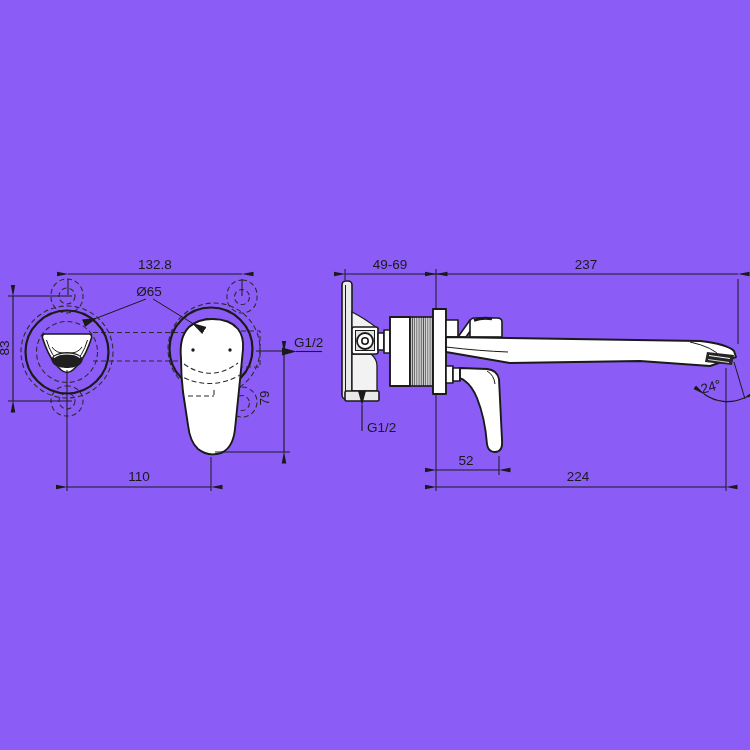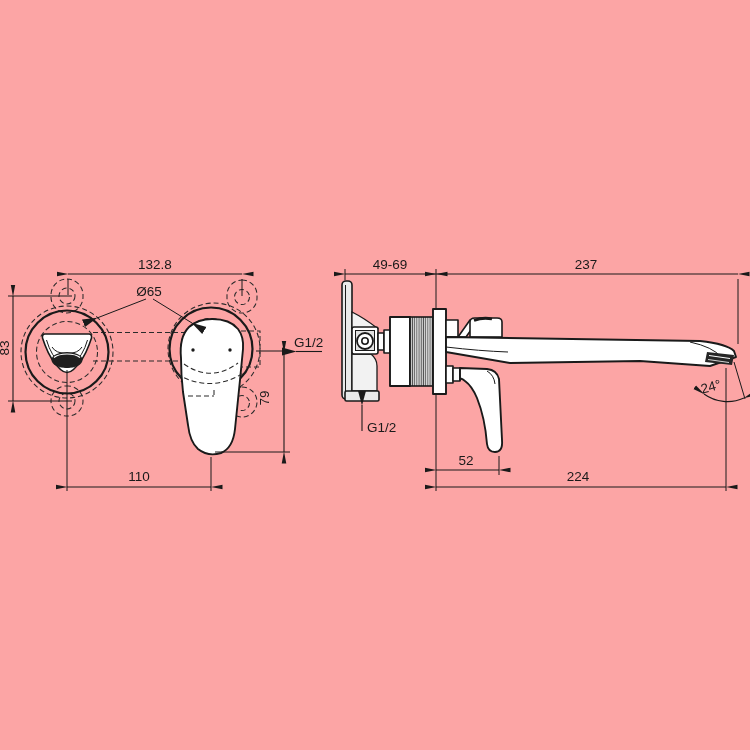--- a/index.html
+++ b/index.html
@@ -1,16 +1,16 @@
 <!DOCTYPE html>
 <html><head>
 <meta charset="utf-8">
 <style>
   html,body{margin:0;padding:0;background:#ffffff;}
-  .canvas{position:relative;width:750px;height:750px;background:#fca5a5;overflow:hidden;}
+  .canvas{position:relative;width:750px;height:750px;background:#8b5cf6;overflow:hidden;}
   svg{position:absolute;left:0;top:0;}
   svg text{font-family:"Liberation Sans","DejaVu Sans",sans-serif;font-size:13.5px;fill:#1a1a1a;}
   .outline{fill:#ffffff;stroke:#1a1a1a;stroke-width:1.9;stroke-linejoin:round;}
   .outline2{fill:#ffffff;stroke:#1a1a1a;stroke-width:1.6;stroke-linejoin:round;}
   .thin{fill:none;stroke:#1a1a1a;stroke-width:1;}
   .dash{fill:none;stroke:#2a2a2a;stroke-width:1.05;stroke-dasharray:5 3;}
   .dim{fill:none;stroke:#1a1a1a;stroke-width:1.1;}
   .ext{fill:none;stroke:#1a1a1a;stroke-width:1;}
   .grey1{fill:#e9e9e9;stroke:#1a1a1a;stroke-width:1.6;}
   .grey2{fill:#f2f2f2;stroke:#1a1a1a;stroke-width:1.3;}

